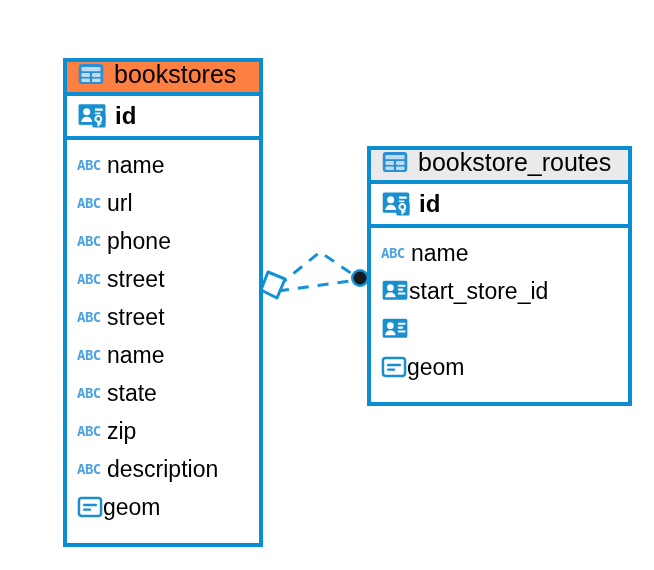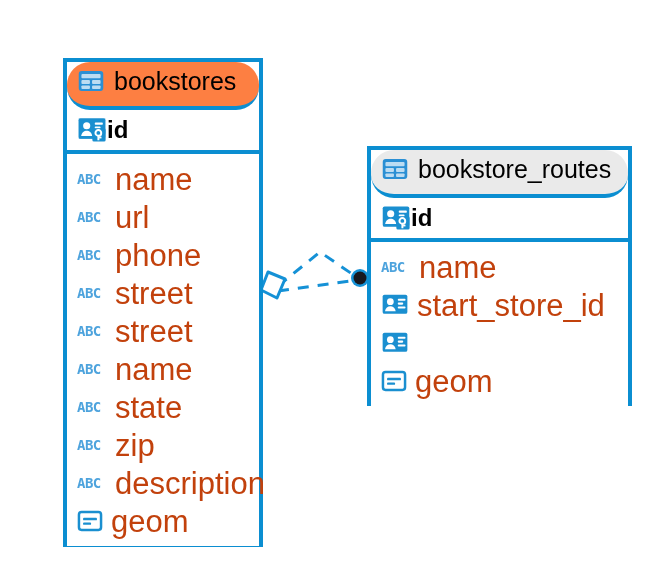--- a/index.html
+++ b/index.html
@@ -28,63 +28,62 @@
     background: #ffffff;
   }
 
   .entity-header {
     box-sizing: border-box;
     display: flex;
     align-items: center;
     gap: 9px;
     padding: 0 10px 6px 10px;
     border-bottom: 4px solid #0b8ed1;
-    height: 48px;
-    border-radius: 23px;
+    height: 34px;
   }
   .entity-header.orange { background: #fd7f42; }
   .entity-header.gray   { background: #eaeaea; }
 
   .entity-title {
     font-size: 25px;
     color: #000000;
     line-height: 1;
     white-space: nowrap;
   }
 
   .pk-row {
     box-sizing: border-box;
     display: flex;
     align-items: center;
+    gap: 8px;
     padding: 5px 10px 6px 10px;
     border-bottom: 4px solid #0b8ed1;
     height: 44px;
     background: #ffffff;
   }
   .pk-row .col-label {
     font-size: 24px;
     font-weight: bold;
     color: #000000;
     line-height: 1;
   }
 
   .fields {
     padding: 6px 10px 6px 10px;
     background: #ffffff;
   }
 
   .field-row {
     display: flex;
     align-items: center;
-    gap: 8px;
     height: 38px;
   }
   .field-row .col-label {
-    font-size: 31px;
-    color: #c2410c;
+    font-size: 23px;
+    color: #000000;
     line-height: 1;
     white-space: nowrap;
   }
 
   
   .icon {
     display: inline-flex;
     align-items: center;
     justify-content: center;
     flex: 0 0 auto;

